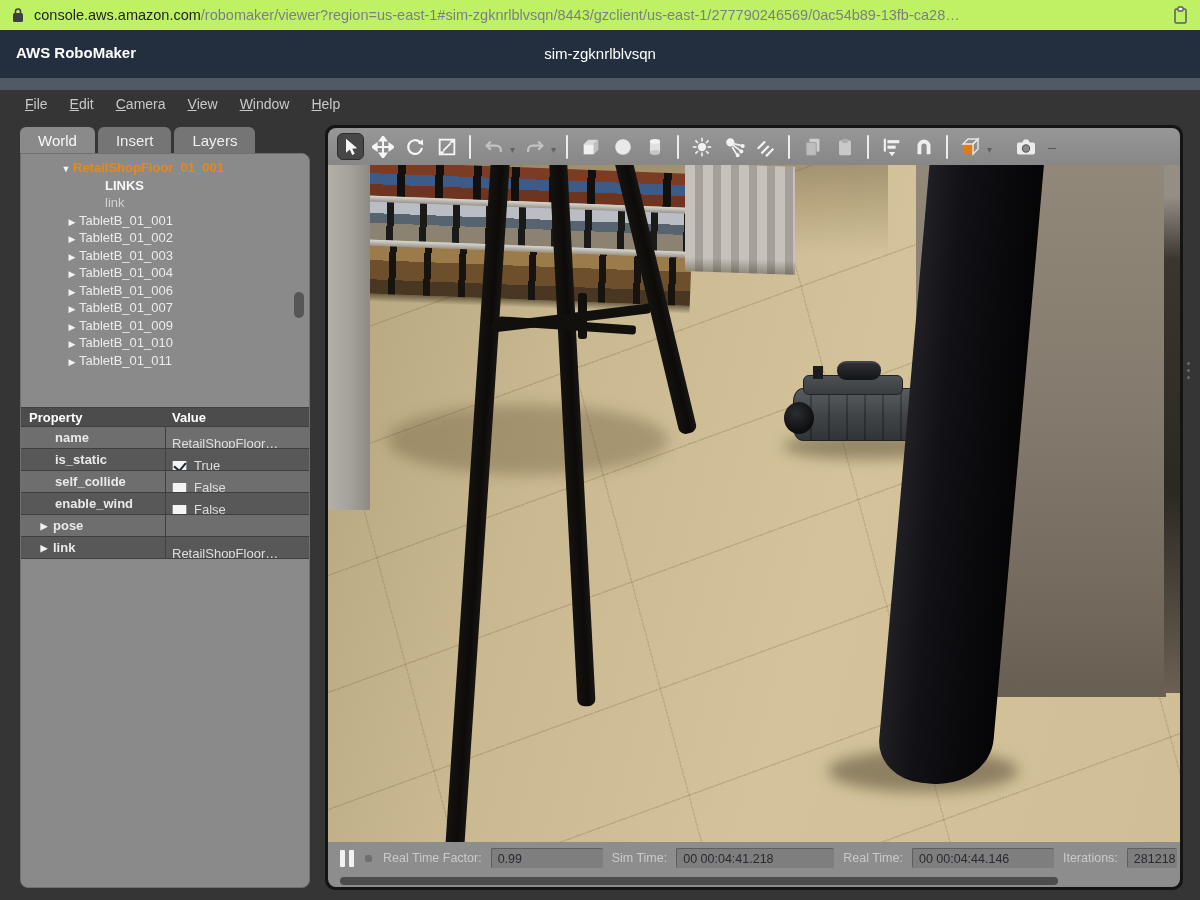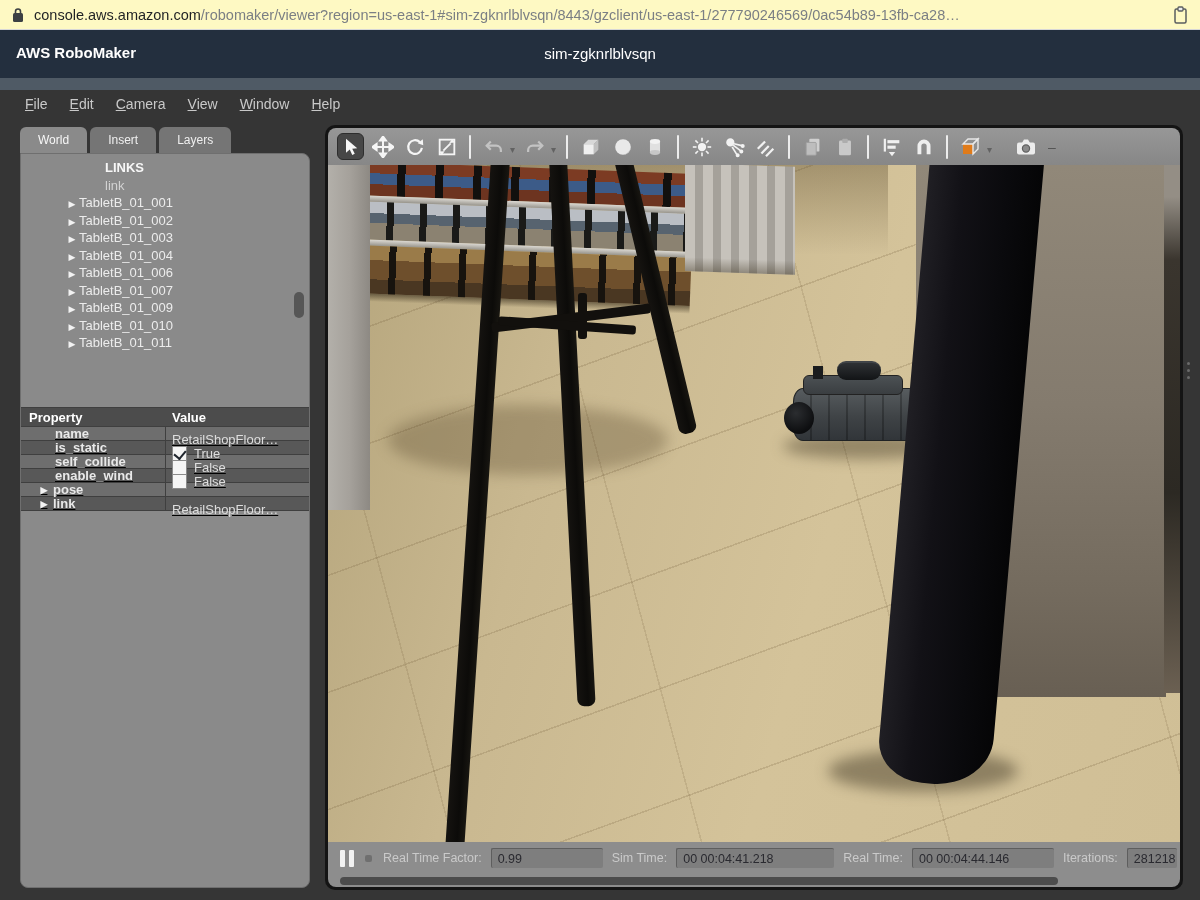--- a/index.html
+++ b/index.html
@@ -1,21 +1,21 @@
 <!DOCTYPE html>
 <html><head>
 <meta charset="utf-8">
 <style>
   * { margin:0; padding:0; box-sizing:border-box; }
   html,body { width:1200px; height:900px; overflow:hidden; background:#353535;
               font-family:"Liberation Sans", sans-serif; }
 
   
   .browser-bar { position:absolute; left:0; top:0; width:1200px; height:30px;
-    background:#fef9c3; border-bottom:1px solid #d7d7d7;
+    background:#bef264; border-bottom:1px solid #d7d7d7;
     display:flex; align-items:center; padding:0 12px; }
   .lock-icon { width:12px; height:16px; margin-right:10px; flex:0 0 auto; }
   .url-text { font-size:14.5px; white-space:nowrap; overflow:hidden; }
   .url-domain { color:#1f2124; }
   .url-path { color:#7b7f84; }
   .clip-icon { margin-left:auto; flex:0 0 auto; }
 
   
   .aws-header { position:absolute; left:0; top:30px; width:1200px; height:48px;
     background:#232f3e; color:#ffffff; }
@@ -27,21 +27,21 @@
   .app { position:absolute; left:0; top:90px; width:1200px; height:810px; background:#353535; }
 
   .menubar { position:absolute; left:0; top:0; width:100%; height:28px;
     display:flex; align-items:center; padding-left:25px; gap:22px;
     color:#c9c9c9; font-size:14px; }
   .menu-item { cursor:default; }
   .menu-item .u { text-decoration:underline; }
 
   
   .tabs { position:absolute; left:20px; top:37px; display:flex; gap:3px; }
-  .tab { height:26px; padding:0 18px; font-size:12px; color:#efefef;
+  .tab { height:26px; padding:0 18px; font-size:15px; color:#efefef;
     display:flex; align-items:center; border-radius:6px 6px 0 0; background:#757575; }
   .tab.active { background:#8a8a8a; color:#f7f7f7; }
 
   
   .left-panel { position:absolute; left:20px; top:63px; width:290px; height:735px;
     background:#8a8a8a; border-radius:0 8px 8px 8px; border:1px solid #6f6f6f; overflow:hidden; }
 
   .tree { position:relative; height:253px; overflow:hidden; padding-top:5px;
     font-size:13px; color:#ececec; }
   .tree-row { height:17.5px; line-height:17.5px; white-space:nowrap; position:relative; }
@@ -54,21 +54,21 @@
   .tree-scroll-thumb { position:absolute; right:5px; top:138px; width:10px; height:26px;
     background:#565656; border-radius:5px; }
 
   
   .prop-table { position:absolute; left:0; top:253px; width:290px; font-size:13px;
     border-top:1px solid #3f3f3f; }
   .prop-header { display:flex; height:19px; background:#4c4c4c; color:#ffffff;
     font-weight:bold; align-items:center; border-bottom:1px solid #3f3f3f; }
   .prop-header .c1 { width:145px; padding-left:8px; }
   .prop-header .c2 { padding-left:6px; }
-  .prop-row { display:flex; height:14px; align-items:center; border-bottom:1px solid #3f3f3f;text-decoration:underline; }
+  .prop-row { display:flex; height:22px; border-bottom:1px solid #3f3f3f; }
   .prop-row .c1 { width:145px; padding-left:34px; font-weight:bold; color:#e9e9e9;
     border-right:1px solid #3f3f3f; height:100%; display:flex; align-items:center; white-space:nowrap; }
   .prop-row .c1.with-tri { padding-left:14px; }
   .prop-row .c1 .tri { width:18px; }
   .prop-row .c2 { flex:1; padding-left:6px; color:#dedede; display:flex; align-items:center;
     white-space:nowrap; overflow:hidden;margin-top:12px; }
   .row-light { background:#6e6e6e; }
   .row-dark  { background:#585858; }
   .checkbox { width:15px; height:15px; background:#f5f5f5; border:1px solid #8a8a8a;
     margin-right:7px; position:relative; flex:0 0 auto; }
@@ -220,20 +220,21 @@
   </div>
 
   <div class="tabs">
     <div class="tab active">World</div>
     <div class="tab">Insert</div>
     <div class="tab">Layers</div>
   </div>
 
   <div class="left-panel">
     <div class="tree">
+      <div class="tree-row tree-root"><span class="tri">▼</span><span>RetailShopFloor_01_001</span></div>
       <div class="tree-row tree-links">LINKS</div>
       <div class="tree-row tree-link">link</div>
       <div class="tree-row tree-item"><span class="tri">▶</span><span>TabletB_01_001</span></div>
       <div class="tree-row tree-item"><span class="tri">▶</span><span>TabletB_01_002</span></div>
       <div class="tree-row tree-item"><span class="tri">▶</span><span>TabletB_01_003</span></div>
       <div class="tree-row tree-item"><span class="tri">▶</span><span>TabletB_01_004</span></div>
       <div class="tree-row tree-item"><span class="tri">▶</span><span>TabletB_01_006</span></div>
       <div class="tree-row tree-item"><span class="tri">▶</span><span>TabletB_01_007</span></div>
       <div class="tree-row tree-item"><span class="tri">▶</span><span>TabletB_01_009</span></div>
       <div class="tree-row tree-item"><span class="tri">▶</span><span>TabletB_01_010</span></div>

